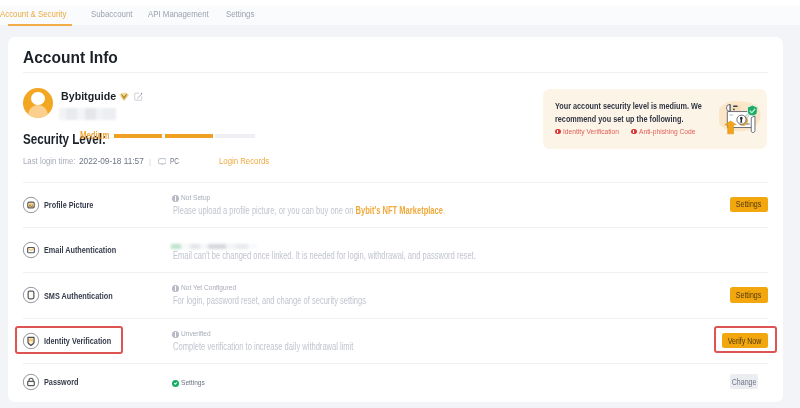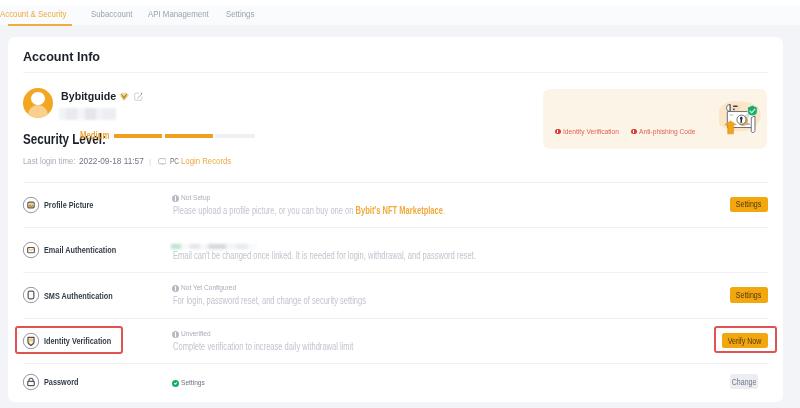--- a/index.html
+++ b/index.html
@@ -20,21 +20,21 @@
   .sxb { display:inline-block; transform:scaleX(0.97); transform-origin:left center; white-space:nowrap; }
 
   
   .tabbar { position:absolute; left:0; top:0; width:800px; height:25px; background:linear-gradient(180deg,#ffffff 0%,#ffffff 14%,#fafbfd 28%,#fafbfd 100%); }
   .tab { position:absolute; top:7.7px; font-size:9.2px; line-height:13px; color:#9ba1af; }
   .tab.active { color:#eda93e; }
   .tab-underline { position:absolute; height:2.3px; background:#f0ac45; }
 
   
   .card { position:absolute; left:7.5px; top:36.5px; width:775.5px; height:365px; background:#fff; border-radius:7px; }
-  .card-title { position:absolute; left:15.5px; top:12.5px; font-size:13px; font-weight:bold; color:#1b2029; }
+  .card-title { position:absolute; left:15.5px; top:12.5px; font-size:16px; font-weight:bold; color:#1b2029; }
   .hr { position:absolute; left:23px; width:745px; height:1px; background:#f0f1f4; }
 
   
   .avatar { position:absolute; left:23px; top:88px; width:30px; height:30px; border-radius:50%; background:#f3a622; overflow:hidden; }
   .avatar .head { position:absolute; left:50%; top:4.2px; width:13.2px; height:13.2px; margin-left:-6.6px; border-radius:50%; background:#fff; }
   .avatar .body { position:absolute; left:50%; top:17.4px; width:20.6px; height:16px; margin-left:-10.3px; border-radius:10.3px 10.3px 0 0; background:#fbcf8e; }
   .username { position:absolute; left:60.5px; top:89.5px; font-size:11px; font-weight:bold; color:#1b2029; }
   .vip-badge { position:absolute; left:118.5px; top:91.5px; width:10px; height:9.5px; }
   .edit-icon { position:absolute; left:134px; top:92px; width:9px; height:9px; }
   .uid-mask { position:absolute; left:59px; top:108px; width:57px; height:11.5px;
@@ -48,21 +48,21 @@
     filter: blur(1.2px); }
   .sec-label { position:absolute; left:23px; top:130px; font-size:15px; font-weight:bold; color:#1b2029; }
   .sec-value { position:absolute; left:80px; top:130px; font-size:10px; font-weight:bold; color:#efa63a; }
   .sec-bar { position:absolute; top:134.3px; height:4px; }
   .login-row { position:absolute; left:0; top:0; font-size:9px; line-height:11px; color:#a7acb8; white-space:nowrap; }
   .login-row > span, .login-row > a { position:absolute; top:155.5px; }
   .lr-lab { left:23px; }
   .lr-val { left:79px; color:#6f7586;text-align:right; }
   .lr-sep { left:149px; color:#cfd3db; font-size:8px; top:156px !important; }
   .lr-pc  { left:170px; color:#6f7586; }
-  .lr-lnk { left:181px; color:#efa83d; text-decoration:none; }
+  .lr-lnk { left:171px; color:#efa83d; text-decoration:none;padding-left:48px; }
   .sxd { display:inline-block; transform:scaleX(0.92); transform-origin:left center; white-space:nowrap; }
   .sxl { display:inline-block; transform:scaleX(0.866); transform-origin:left center; white-space:nowrap; }
   .sxp { display:inline-block; transform:scaleX(0.72); transform-origin:left center; white-space:nowrap; }
   .mon-ic { position:absolute; left:157.8px; top:157.6px; width:8.6px; height:7.6px; }
 
   
   .banner { position:absolute; left:543px; top:89px; width:224px; height:60px; background:#fdf4e8; border-radius:7px; overflow:hidden; }
   .banner-text { position:absolute; left:12px; top:10px; font-size:9.5px; line-height:13px; font-weight:bold; color:#2f3542; }
   .banner-items { position:absolute; left:12px; top:38px; }
   .banner-item { position:absolute; top:0; display:flex; align-items:center; font-size:7.5px; color:#e06158; white-space:nowrap; }
@@ -153,20 +153,24 @@
   <span class="lr-sep"><span>|</span></span>
   <svg class="mon-ic" viewBox="0 0 22 19">
       <rect x="1.4" y="1.4" width="19.2" height="13.2" rx="3" fill="none" stroke="#a3a8b4" stroke-width="1.9"></rect>
       <path d="M11 14.8 V17.2" stroke="#a3a8b4" stroke-width="2.0"></path>
     </svg>
   <span class="lr-pc"><span class="sxp">PC</span></span>
   <a class="lr-lnk" href="#"><span class="sxl">Login Records</span></a>
 </div>
 
 <div class="banner">
+  <div class="banner-text">
+    <span class="sxw">Your account security level is medium. We</span><br>
+    <span class="sxw">recommend you set up the following.</span>
+  </div>
   <div class="banner-items">
     <div class="banner-item" style="left:0px;">
       <span class="alert-dot">
           <i></i>
         </span>
       <span class="sxi">Identity Verification</span>
     </div>
     <div class="banner-item" style="left:76px;">
       <span class="alert-dot">
           <i></i>

